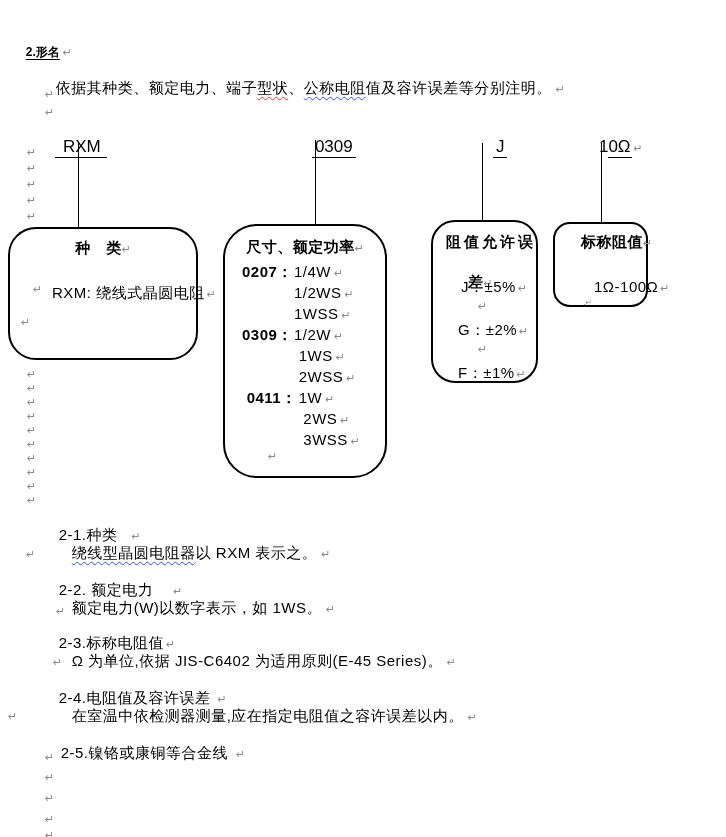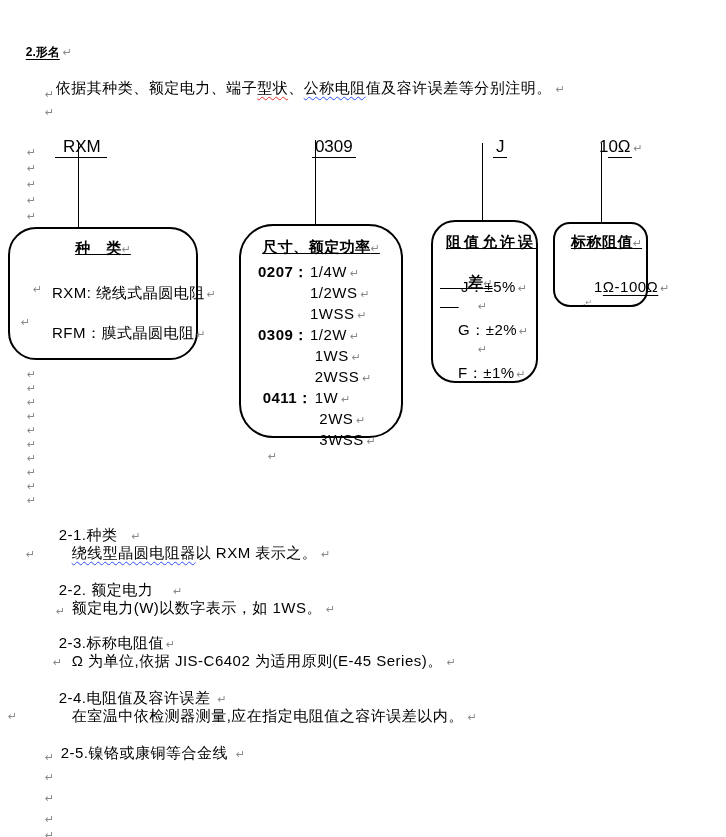--- a/index.html
+++ b/index.html
@@ -1,24 +1,24 @@
 <!DOCTYPE html>
 <html><head>
 <meta charset="utf-8">
 <style>
   html,body{margin:0;padding:0;background:#fff;}
   #page{position:relative;width:726px;height:837px;background:#fff;overflow:hidden;
         font-family:"Liberation Sans","DejaVu Sans",sans-serif;color:#000;}
   .abs{position:absolute;white-space:pre;}
   .t15{font-size:15px;line-height:18px;letter-spacing:0.5px;}
   .t17{font-size:17px;}
-  .bold{font-weight:bold;text-decoration:underline;}
+  .bold{font-weight:bold;}
   .pil{color:#8a8a8a;font-size:11px;font-weight:normal;letter-spacing:0;}
   .mark{position:absolute;}
-  .u{text-decoration:underline;text-underline-offset:3px;}
+  .u{text-underline-offset:3px;}
   .uline{border-bottom:1px solid #000;}
   .wavy-red{text-decoration:underline wavy #e03030;text-decoration-thickness:1px;text-underline-offset:3px;}
   .wavy-blue{text-decoration:underline wavy #3050ff;text-decoration-thickness:1px;text-underline-offset:3px;}
   .vline{position:absolute;width:1px;background:#000;}
   .rbox{position:absolute;border:2px solid #000;background:#fff;box-sizing:border-box;}
   .title{font-size:12px;font-weight:bold;text-decoration:underline;text-underline-offset:3px;margin-top:14px;}
   .b2c1{display:inline-block;width:52px;font-weight:bold;}
   .footnote{color:#777;font-size:9px;}
 </style>
 </head>
@@ -52,26 +52,23 @@
   <div class="vline" style="left:482px;top:143px;height:78px;"></div>
   <div class="vline" style="left:601px;top:143px;height:79px;"></div>
 
   <div class="rbox" style="left:8px;top:227px;width:190px;height:133px;border-radius:28px;">
     <div class="abs t15 bold" style="left:0;top:10px;width:100%;text-align:center;white-space:normal;">
       <span>种　类</span><span class="pil">↵</span>
     </div>
     <div class="abs t15" style="left:14px;top:37px;">
       <span>RXM: 绕线式晶圆电阻</span><span class="pil" style="margin-left:2px;">↵</span>
     </div>
-    <div class="abs t15" style="left:14px;top:77px;">
-      <span>RFM：膜式晶圆电阻</span><span class="pil" style="margin-left:2px;">↵</span>
-    </div>
   </div>
 
-  <div class="rbox" style="left:239px;top:224px;width:164px;height:214px;border-radius:34px;">
+  <div class="rbox" style="left:223px;top:224px;width:164px;height:254px;border-radius:34px;">
     <div class="abs t15 bold" style="left:0;top:12px;width:100%;text-align:center;white-space:normal;">
       <span>尺寸、额定功率</span><span class="pil">↵</span>
     </div>
     <div class="abs t15" style="left:17px;top:37px;"><span class="b2c1">0207：</span><span>1/4W</span><span class="pil" style="margin-left:3px;">↵</span></div>
     <div class="abs t15" style="left:17px;top:58px;"><span class="b2c1"></span><span>1/2WS</span><span class="pil" style="margin-left:3px;">↵</span></div>
     <div class="abs t15" style="left:17px;top:79px;"><span class="b2c1"></span><span>1WSS</span><span class="pil" style="margin-left:3px;">↵</span></div>
     <div class="abs t15" style="left:17px;top:100px;"><span class="b2c1">0309：</span><span>1/2W</span><span class="pil" style="margin-left:3px;">↵</span></div>
     <div class="abs t15" style="left:17px;top:121px;"><span class="b2c1"></span><span> 1WS</span><span class="pil" style="margin-left:3px;">↵</span></div>
     <div class="abs t15" style="left:17px;top:142px;"><span class="b2c1"></span><span> 2WSS</span><span class="pil" style="margin-left:3px;">↵</span></div>
     <div class="abs t15" style="left:17px;top:163px;text-align:center;"><span class="b2c1"> 0411：</span><span> 1W</span><span class="pil" style="margin-left:3px;">↵</span></div>
@@ -83,21 +80,21 @@
     <div class="abs t15 bold" style="left:13px;top:11px;letter-spacing:3px;">阻值允许误</div>
     <div class="abs t15 bold" style="left:7px;top:33px;">
       <span>差</span><span class="pil">↵</span>
     </div>
     <div class="abs t15" style="left:28px;top:56px;"><span>J：±5%</span><span class="pil" style="margin-left:2px;">↵</span></div>
     <div class="abs t15" style="left:25px;top:99px;"><span>G：±2%</span><span class="pil" style="margin-left:2px;">↵</span></div>
     <div class="abs t15" style="left:25px;top:142px;"><span>F：±1%</span><span class="pil" style="margin-left:2px;">↵</span></div>
   </div>
 
   <div class="rbox" style="left:553px;top:222px;width:95px;height:85px;border-radius:17px;">
-    <div class="abs t15 bold" style="left:6px;top:9px;width:100%;text-align:center;white-space:normal;">
+    <div class="abs t15 bold" style="left:16px;top:9px;width:100%;text-align:center;white-space:normal;">
       <span>标称阻值</span><span class="pil">↵</span>
     </div>
     <div class="abs t15" style="left:11px;top:36px;">
       <span>1</span><span class="u">Ω-100Ω</span><span class="pil" style="margin-left:2px;">↵</span>
     </div>
     <div class="abs footnote" style="left:13px;top:63px;">
       <span>.</span><span class="pil" style="font-size:8px;">↵</span>
     </div>
   </div>
 

